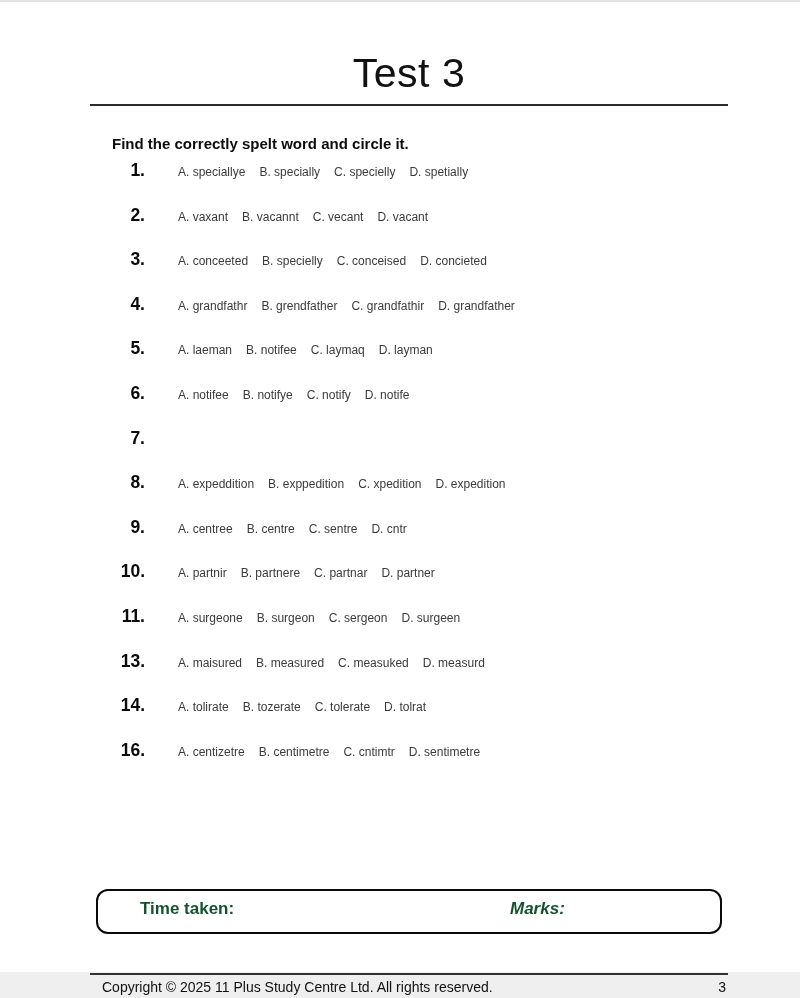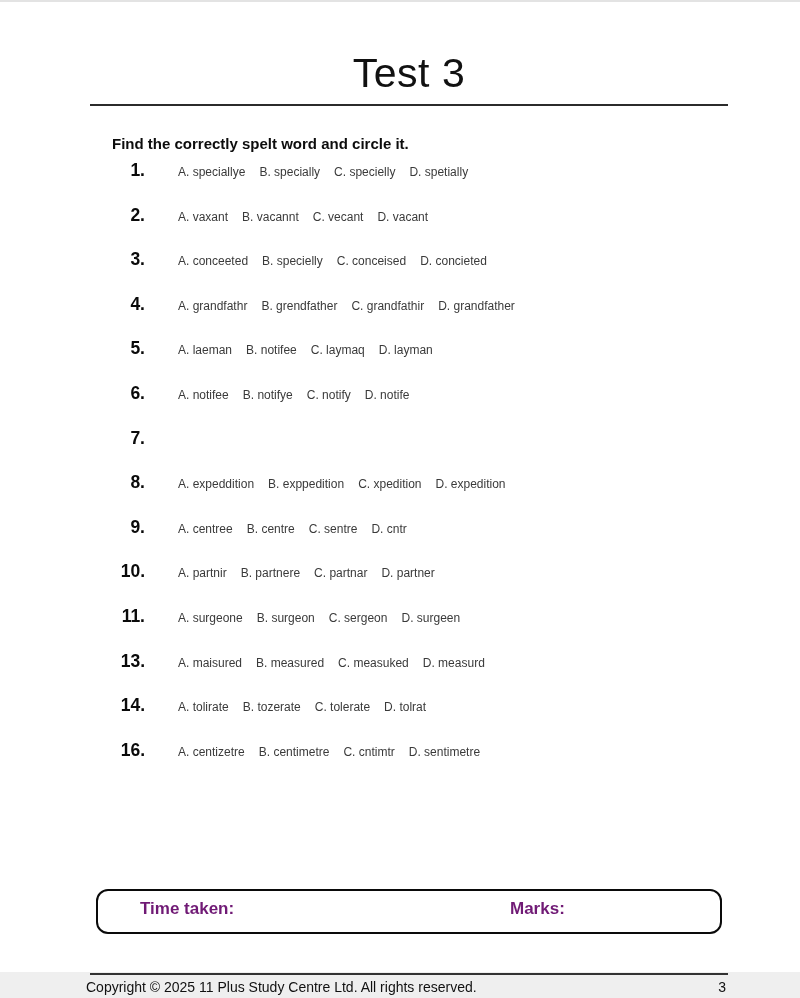--- a/index.html
+++ b/index.html
@@ -83,43 +83,43 @@
     box-sizing: border-box;
     border: 2.5px solid #0a0a0a;
     border-radius: 12px;
     background: #ffffff;
   }
   .score-label {
     position: absolute;
     top: 8px;
     font-size: 17px;
     font-weight: 700;
-    color: #701a75;
+    color: #14532d;
   }
   .score-label.time { left: 42px; }
-  .score-label.marks { left: 412px; }
+  .score-label.marks { left: 412px; font-style: italic; }
   .footer-strip {
     position: absolute;
     left: 0;
     bottom: 0;
     width: 800px;
     height: 26px;
     background: #efefef;
   }
   .footer-rule {
     position: absolute;
     left: 90px;
     width: 638px;
     top: 971px;
     height: 1.5px;
     background: #333333;
   }
   .footer-text {
     position: absolute;
-    left: 86px;
+    left: 102px;
     top: 977px;
     font-size: 14px;
     color: #111111;
   }
   .footer-page-num {
     position: absolute;
     right: 74px;
     top: 977px;
     font-size: 14px;
     color: #111111;

